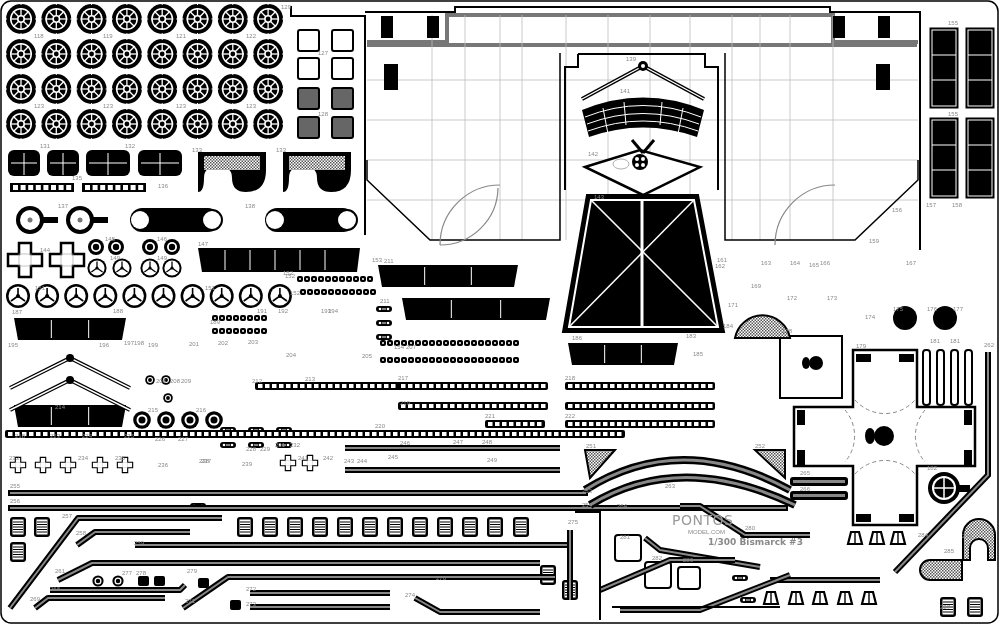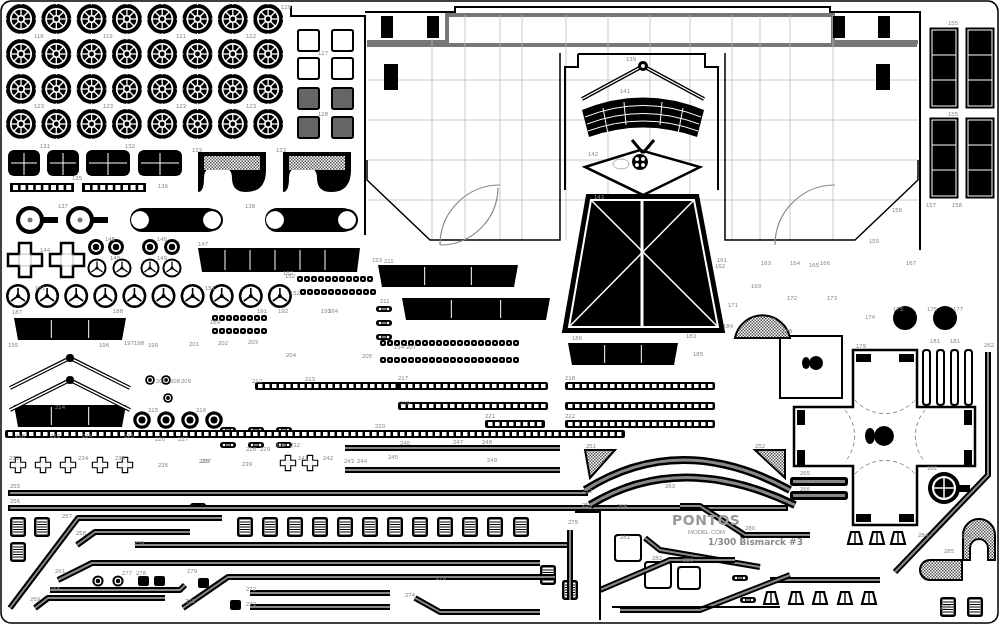--- a/index.html
+++ b/index.html
@@ -1,19 +1,19 @@
 <!DOCTYPE html>
 <html><head>
 <meta charset="utf-8">
 <style>
   html,body{margin:0;padding:0;background:#ffffff;}
   body{width:1000px;height:625px;overflow:hidden;position:relative;font-family:"Liberation Sans",sans-serif;}
   #sheet{position:absolute;left:0;top:0;width:1000px;height:625px;}
   .lbl{font-family:"Liberation Sans",sans-serif;font-size:6px;fill:#8a8a8a;}
-  .brand{position:absolute;left:672px;top:513px;font-family:"DejaVu Sans",sans-serif;font-weight:bold;font-size:14px;color:#9a9a9a;letter-spacing:0.5px;line-height:14px;}
+  .brand{position:absolute;left:672px;top:513px;font-family:"DejaVu Sans",sans-serif;font-weight:normal;font-size:14px;color:#9a9a9a;letter-spacing:0.5px;line-height:14px;}
   .brand-sub{position:absolute;left:688px;top:529px;font-family:"Liberation Sans",sans-serif;font-size:6px;color:#8a8a8a;}
   .kit-title{position:absolute;left:708px;top:537px;font-family:"DejaVu Sans",sans-serif;font-weight:bold;font-size:9px;color:#8a8a8a;}
 </style>
 </head>
 <body>
 
 <svg id="sheet" viewBox="0 0 1000 625" xmlns="http://www.w3.org/2000/svg">
   <defs>
     <pattern id="mesh" width="3" height="3" patternUnits="userSpaceOnUse">
       <rect width="3" height="3" fill="#ffffff"></rect>

